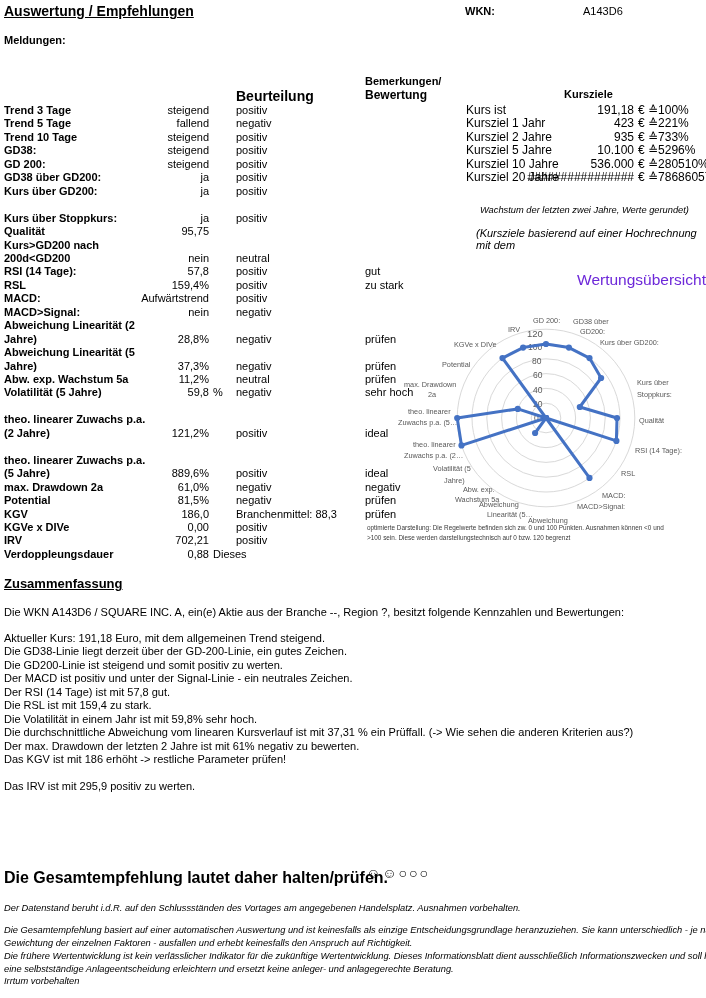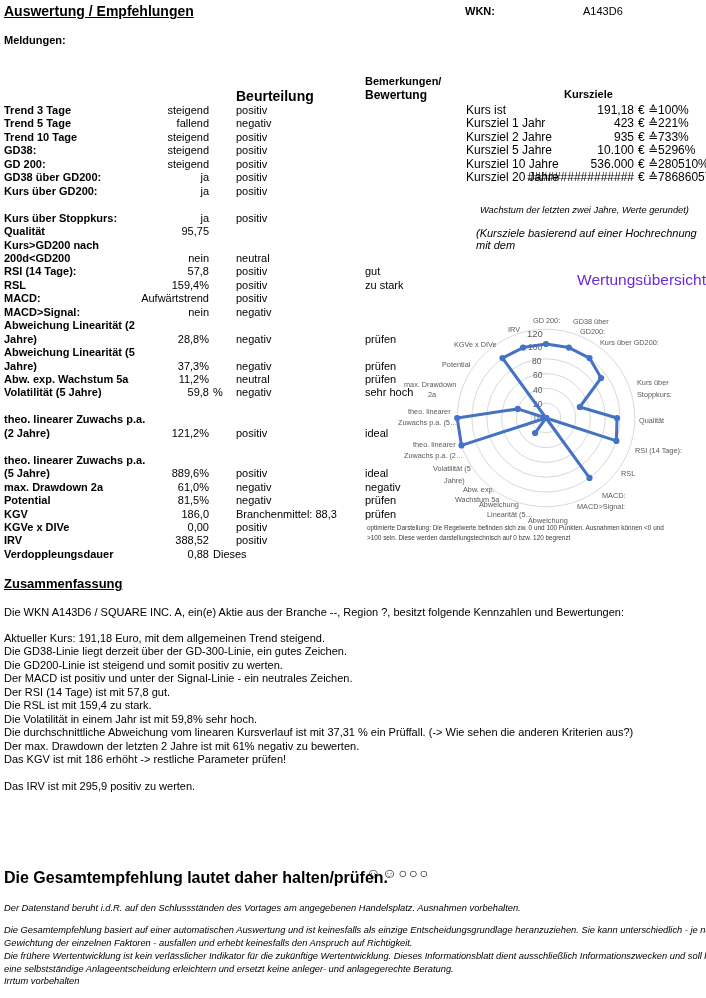--- a/index.html
+++ b/index.html
@@ -197,21 +197,21 @@
       <span class="c-beu">Branchenmittel: 88,3</span>
       <span class="c-bem">prüfen</span>
     </div>
     <div class="trow" style="top: 520.95px;">
       <span class="c-label">KGVe x DIVe</span>
       <span class="c-val">0,00</span>
       <span class="c-beu">positiv</span>
     </div>
     <div class="trow" style="top: 534.4px;">
       <span class="c-label">IRV</span>
-      <span class="c-val">388,52</span>
+      <span class="c-val">702,21</span>
       <span class="c-beu">positiv</span>
     </div>
     <div class="trow" style="top: 547.85px;">
       <span class="c-label">Verdoppleungsdauer</span>
       <span class="c-val">0,88</span>
       <span class="c-unit">Dieses</span>
     </div>
   </div>
 <div id="kursziele-table">
     <div class="krow" style="top: 104px;">
@@ -312,21 +312,21 @@
     <text x="59" y="96.5" font-size="7.3" fill="#595959">KGVe x DIVe</text>
     <text x="113" y="82" font-size="7.3" fill="#595959">IRV</text>
   </svg>
 <div id="chart-note1" class="abs">optimierte Darstellung: Die Regelwerte befinden sich zw. 0 und 100 Punkten. Ausnahmen können &lt;0 und</div>
 <div id="chart-note2" class="abs">&gt;100 sein. Diese werden darstellungstechnisch auf 0 bzw. 120 begrenzt</div>
 
 <div id="zusammenfassung-title" class="abs b u">Zusammenfassung</div>
 <div id="zf-intro" class="abs nw">Die WKN A143D6 / SQUARE INC. A, ein(e) Aktie aus der Branche --, Region ?, besitzt folgende Kennzahlen und Bewertungen:</div>
 <div id="summary-lines">
     <div class="sline" style="top: 632px; text-align: right;">Aktueller Kurs: 191,18 Euro, mit dem allgemeinen Trend steigend.</div>
-    <div class="sline" style="top: 645.45px;">Die GD38-Linie liegt derzeit über der GD-300-Linie, ein gutes Zeichen.</div>
+    <div class="sline" style="top: 645.45px;">Die GD38-Linie liegt derzeit über der GD-200-Linie, ein gutes Zeichen.</div>
     <div class="sline" style="top: 658.9px;">Die GD200-Linie ist steigend und somit positiv zu werten.</div>
     <div class="sline" style="top: 672.35px;">Der MACD ist positiv und unter der Signal-Linie - ein neutrales Zeichen.</div>
     <div class="sline" style="top: 685.8px;">Der RSI (14 Tage) ist mit 57,8 gut.</div>
     <div class="sline" style="top: 699.25px;">Die RSL ist mit 159,4 zu stark.</div>
     <div class="sline" style="top: 712.7px;">Die Volatilität in einem Jahr ist mit 59,8% sehr hoch.</div>
     <div class="sline" style="top: 726.15px;">Die durchschnittliche Abweichung vom linearen Kursverlauf ist mit 37,31 % ein Prüffall. (-&gt; Wie sehen die anderen Kriterien aus?)</div>
     <div class="sline" style="top: 739.6px;">Der max. Drawdown der letzten 2 Jahre ist mit  61% negativ zu bewerten.</div>
     <div class="sline" style="top: 753.05px;">Das KGV ist mit 186 erhöht -&gt; restliche Parameter prüfen!</div>
     <div class="sline" style="top: 779.95px;">Das IRV ist mit 295,9 positiv zu werten.</div>
   </div>

